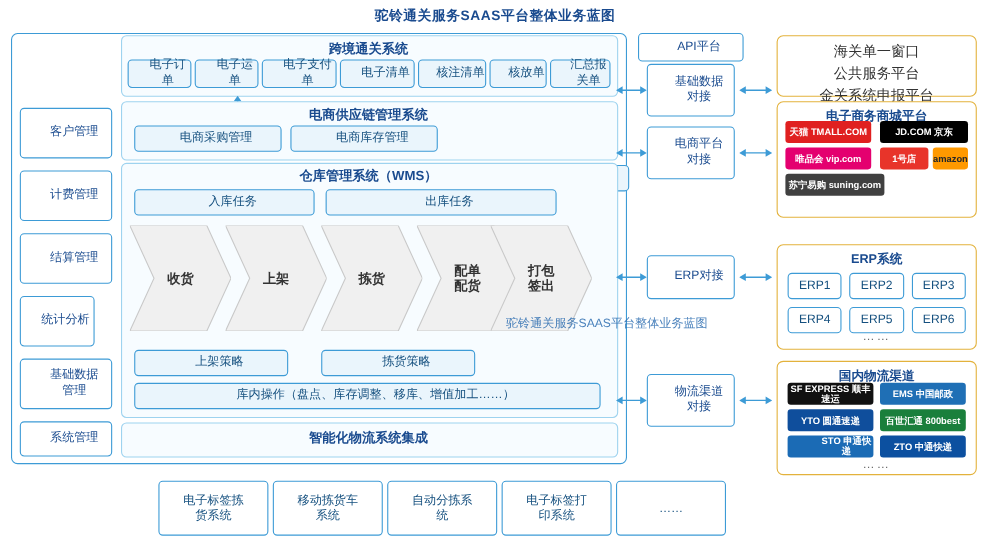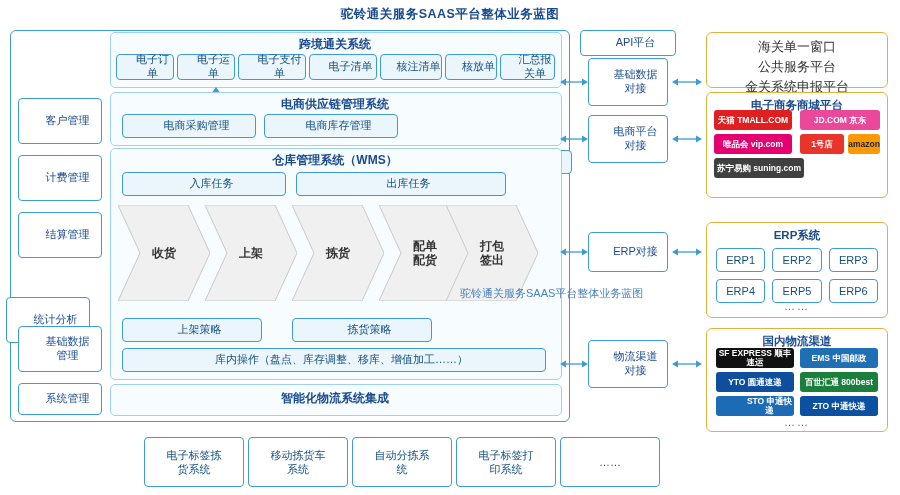--- a/index.html
+++ b/index.html
@@ -63,21 +63,21 @@
 
 <div class="box blue-outline" style="left:18px;top:98px;width:84px;height:46px;">
     <span>客户管理</span>
   </div>
 <div class="box blue-outline" style="left:18px;top:155px;width:84px;height:46px;">
     <span>计费管理</span>
   </div>
 <div class="box blue-outline" style="left:18px;top:212px;width:84px;height:46px;">
     <span>结算管理</span>
   </div>
-<div class="box blue-outline" style="left:6px;top:269px;width:84px;height:46px;margin-top:28px;">
+<div class="box blue-outline" style="left:18px;top:269px;width:68px;height:46px;">
     <span>统计分析</span>
   </div>
 <div class="box blue-outline" style="left:18px;top:326px;width:84px;height:46px;white-space:pre-line;"><span style="white-space:pre-line;">基础数据
 管理</span></div>
 <div class="box blue-outline" style="left:18px;top:383px;width:84px;height:32px;">
     <span>系统管理</span>
   </div>
 
 <div class="panel" style="left:110px;top:32px;width:450px;height:54px;"></div>
 <div class="section-title" style="left:110px;top:36px;width:450px;">跨境通关系统</div>
@@ -255,21 +255,21 @@
 <div class="card" style="left:706px;top:32px;width:182px;height:56px;">
   <div class="card-line" style="margin-top:4px;">海关单一窗口</div>
   <div class="card-line">公共服务平台</div>
   <div class="card-line">金关系统申报平台</div>
 </div>
 
 <div class="card" style="left:706px;top:92px;width:182px;height:106px;">
   <div class="card-title">电子商务商城平台</div>
 </div>
 <div class="logo" style="position:absolute;left:714px;top:110px;width:78px;height:20px;background:#e02020;">天猫 TMALL.COM</div>
-<div class="logo" style="position:absolute;left:800px;top:110px;width:80px;height:20px;background:#ec4899;">JD.COM 京东</div>
+<div class="logo" style="position:absolute;left:800px;top:110px;width:80px;height:20px;background:#000000;">JD.COM 京东</div>
 <div class="logo" style="position:absolute;left:714px;top:134px;width:78px;height:20px;background:#e4006f;">唯品会 vip.com</div>
 <div class="logo" style="position:absolute;left:800px;top:134px;width:44px;height:20px;background:#e8342a;">1号店</div>
 <div class="logo" style="position:absolute;left:848px;top:134px;width:32px;height:20px;background:#ff9900;color:#23272b;">amazon</div>
 <div class="logo" style="position:absolute;left:714px;top:158px;width:90px;height:20px;background:#404040;">苏宁易购 suning.com</div>
 
 <div class="card" style="left:706px;top:222px;width:182px;height:96px;">
   <div class="card-title">ERP系统</div>
 </div>
 <div class="erp-grid" style="left:716px;top:248px;width:162px;">
   <div class="erp-item">ERP1</div>

